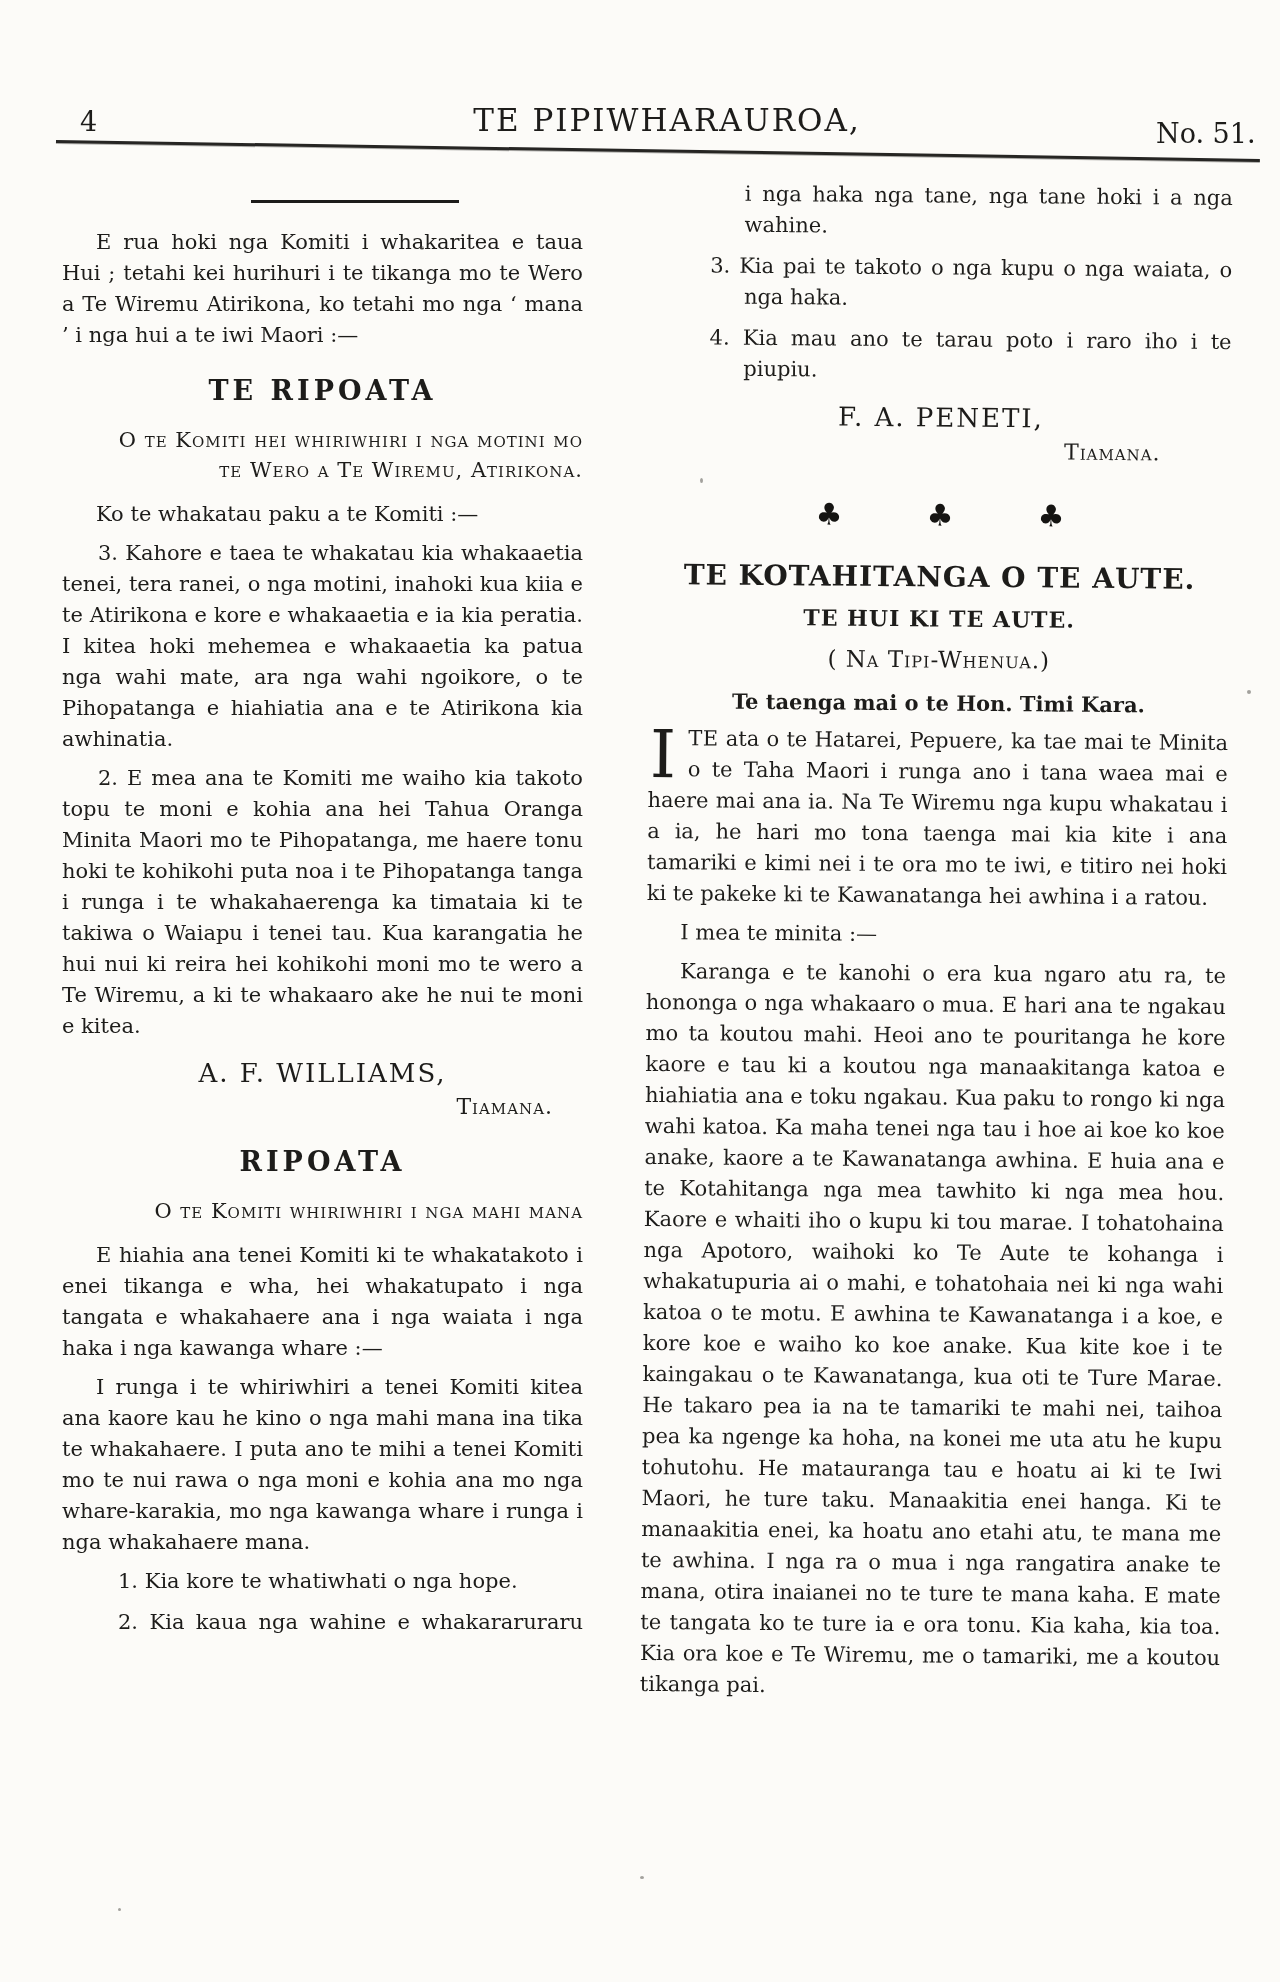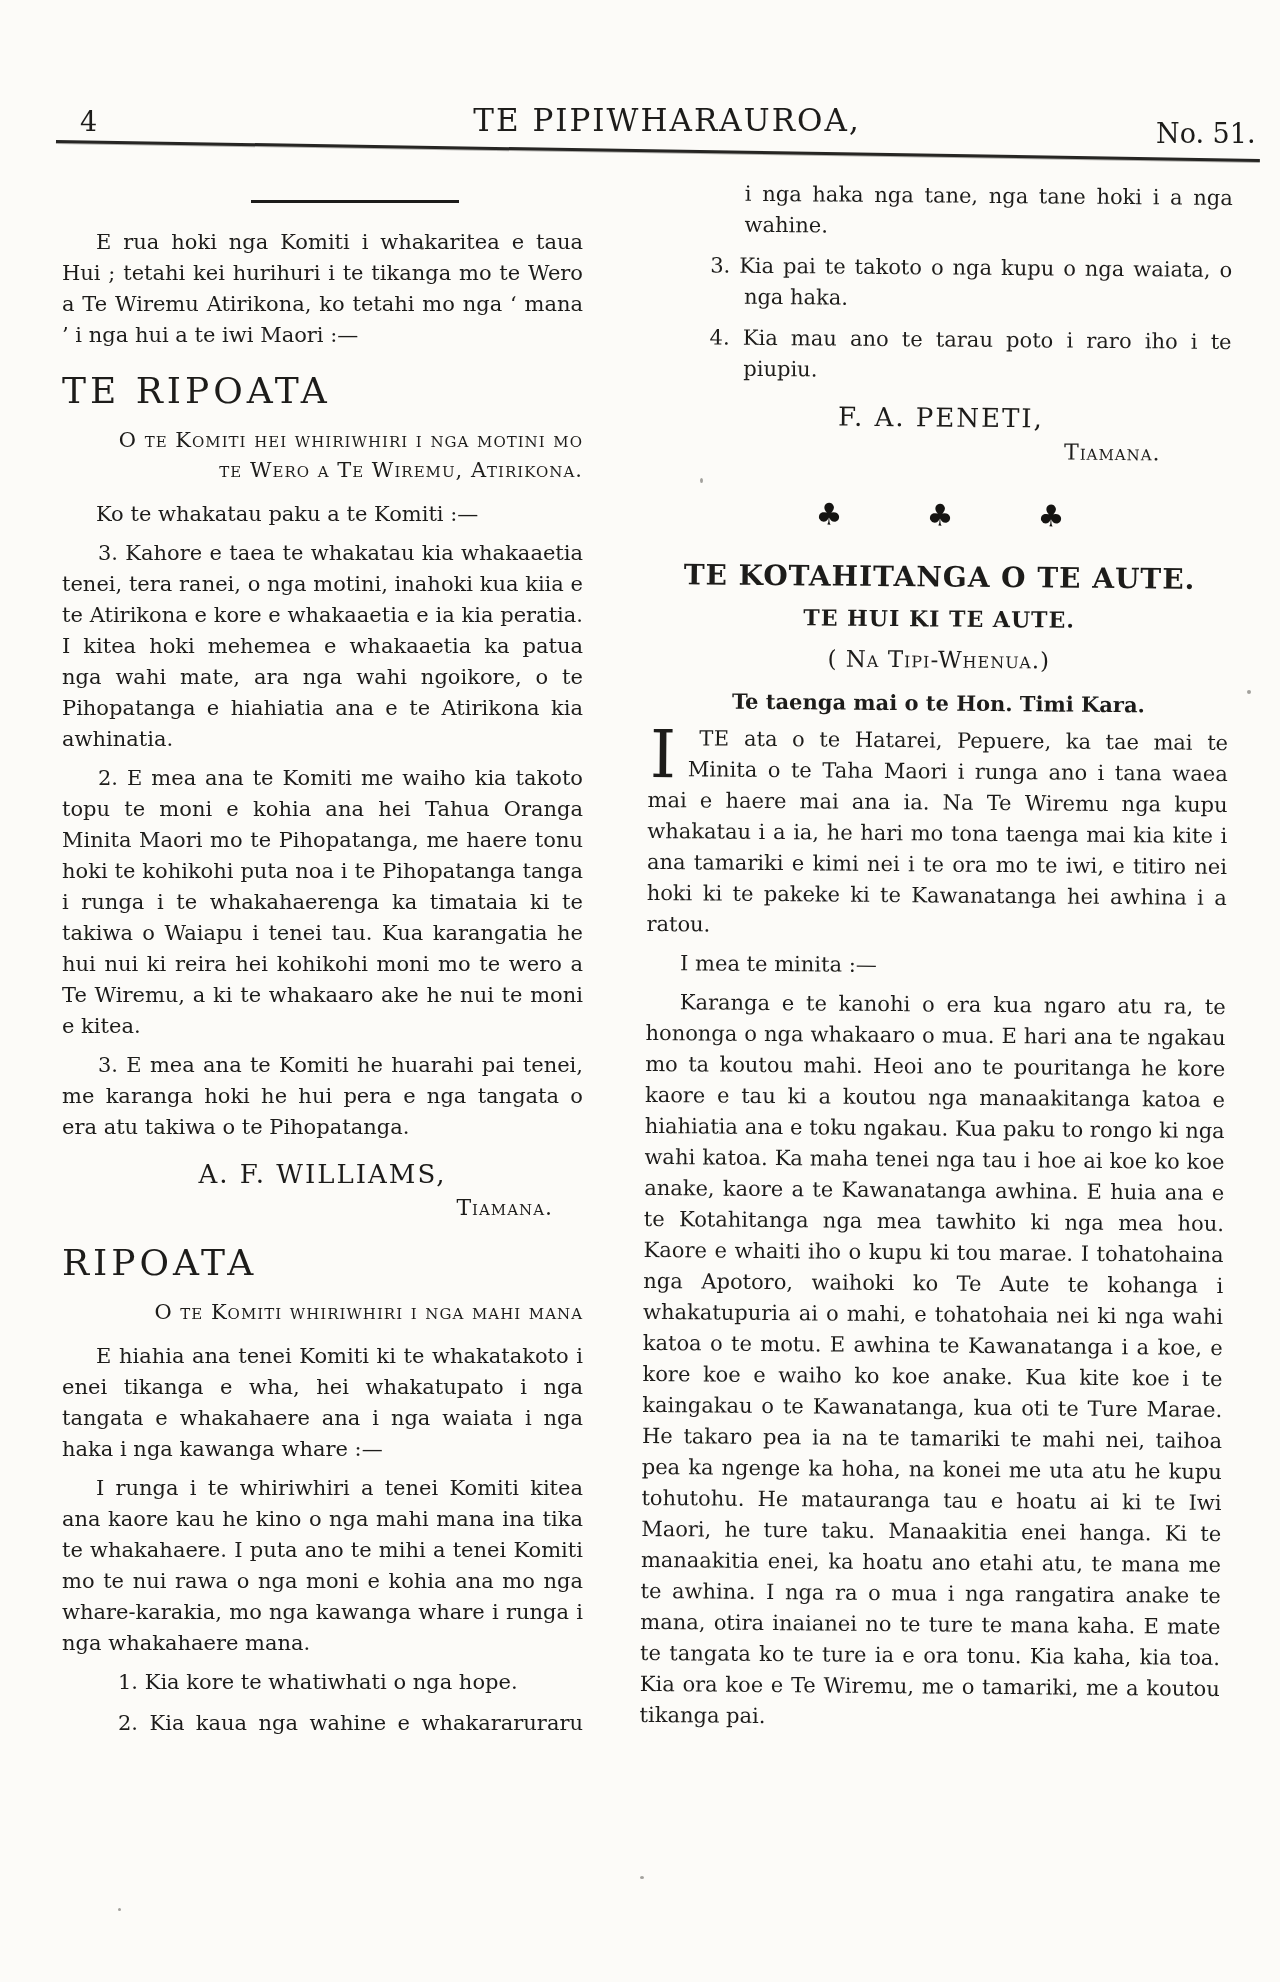--- a/index.html
+++ b/index.html
@@ -23,21 +23,21 @@
   
   .col{position:absolute;top:178px;font-size:21px;line-height:31px;text-align:justify;}
   .col-left{left:62px;width:521px;}
   .col-right{left:653px;width:580px;transform:rotate(0.5deg);transform-origin:top left;}
   p{margin:0 0 8px 0;}
   .indent{text-indent:34px;}
   
   .short-rule{width:208px;height:3px;background:#1d1c1a;margin:22px auto 24px auto;
     transform:translateX(32px);}
   
-  .report-heading{font-size:36px;font-weight:normal;letter-spacing:4px;
+  .report-heading{font-size:27px;font-weight:bold;letter-spacing:4px;text-align:center;
     margin:24px 0 18px 0;line-height:32px;}
   .sc{font-variant:small-caps;}
   .subhead{text-align:right;font-size:21px;line-height:30px;letter-spacing:1px;
     margin:0 0 14px 0;text-indent:0;}
   
   .li-left{padding-left:0;text-indent:36px;margin-bottom:8px;}
   .rule-item-left{padding-left:56px;text-indent:0;margin-bottom:10px;text-align:left;}
   .rule-item-left.jlast{text-align:justify;text-align-last:justify;}
   .carryover{padding-left:92px;margin-bottom:10px;}
   .rule-item-right{padding-left:92px;text-indent:-34px;margin-bottom:10px;}
@@ -54,21 +54,21 @@
   .art-heading{font-size:28px;font-weight:bold;text-align:center;letter-spacing:1px;
     margin:10px 0 10px 0;line-height:34px;}
   .art-subheading{font-size:22px;font-weight:bold;text-align:center;letter-spacing:1px;
     margin:0 0 12px 0;line-height:28px;}
   .byline{text-align:center;font-size:23px;font-variant:small-caps;letter-spacing:1px;
     margin:0 0 14px 0;text-indent:0;}
   .section-heading{font-size:21px;font-weight:bold;text-align:center;margin:0 0 8px 0;
     line-height:28px;}
   
   .dropcap{float:left;font-size:66px;line-height:56px;padding:4px 12px 0 2px;}
-  .lead-word{letter-spacing:0.5px;margin-left:11px;}
+  .lead-word{letter-spacing:0.5px;}
   
   .speck{position:absolute;background:#5a5852;border-radius:50%;opacity:.55;}
 </style>
 </head>
 <body>
 
 <div class="page">
 
   <div>
     <span class="page-num">4</span>
@@ -85,21 +85,20 @@
 
     <h2 class="report-heading">TE RIPOATA</h2>
 
     <p class="subhead sc"><span>O te Komiti hei whiriwhiri i nga motini mo</span><br>
       <span>te Wero a Te Wiremu, Atirikona.</span></p>
 
     <p class="indent">Ko te whakatau paku a te Komiti :—</p>
 
     <p class="li-left">3. Kahore e taea te whakatau kia whakaaetia tenei, tera ranei, o nga motini, inahoki kua kiia e te Atirikona e kore e whakaaetia e ia kia peratia.  I kitea hoki mehemea e whakaaetia ka patua nga wahi mate, ara nga wahi ngoikore, o te Pihopatanga e hiahiatia ana e te Atirikona kia awhinatia.</p>
     <p class="li-left">2. E mea ana te Komiti me waiho kia takoto topu te moni e kohia ana hei Tahua Oranga Minita Maori mo te Pihopatanga, me haere tonu hoki te kohikohi puta noa i te Pihopatanga tanga i runga i te whakahaerenga ka timataia ki te takiwa o Waiapu i tenei tau.  Kua karangatia he hui nui ki reira hei kohikohi moni mo te wero a Te Wiremu, a ki te whakaaro ake he nui te moni e kitea.</p>
-    <p class="li-left">3. E mea ana te Komiti he huarahi pai tenei, me karanga hoki he hui pera e nga tangata o era atu takiwa o te Pihopatanga.</p>
 
     <p class="sig-name">A. F. WILLIAMS,</p>
     <p class="sig-role left-col">Tiamana.</p>
 
     <h2 class="report-heading">RIPOATA</h2>
 
     <p class="subhead sc">O te Komiti whiriwhiri i nga mahi mana</p>
 
     <p class="indent">E hiahia ana tenei Komiti ki te whakatakoto i enei tikanga e wha, hei whakatupato i nga tangata e whakahaere ana i nga waiata i nga haka i nga kawanga whare :—</p>
     <p class="indent">I runga i te whiriwhiri a tenei Komiti kitea ana kaore kau he kino o nga mahi mana ina tika te whakahaere.  I puta ano te mihi a tenei Komiti mo te nui rawa o nga moni e kohia ana mo nga whare-karakia, mo nga kawanga whare i runga i nga whakahaere mana.</p>

